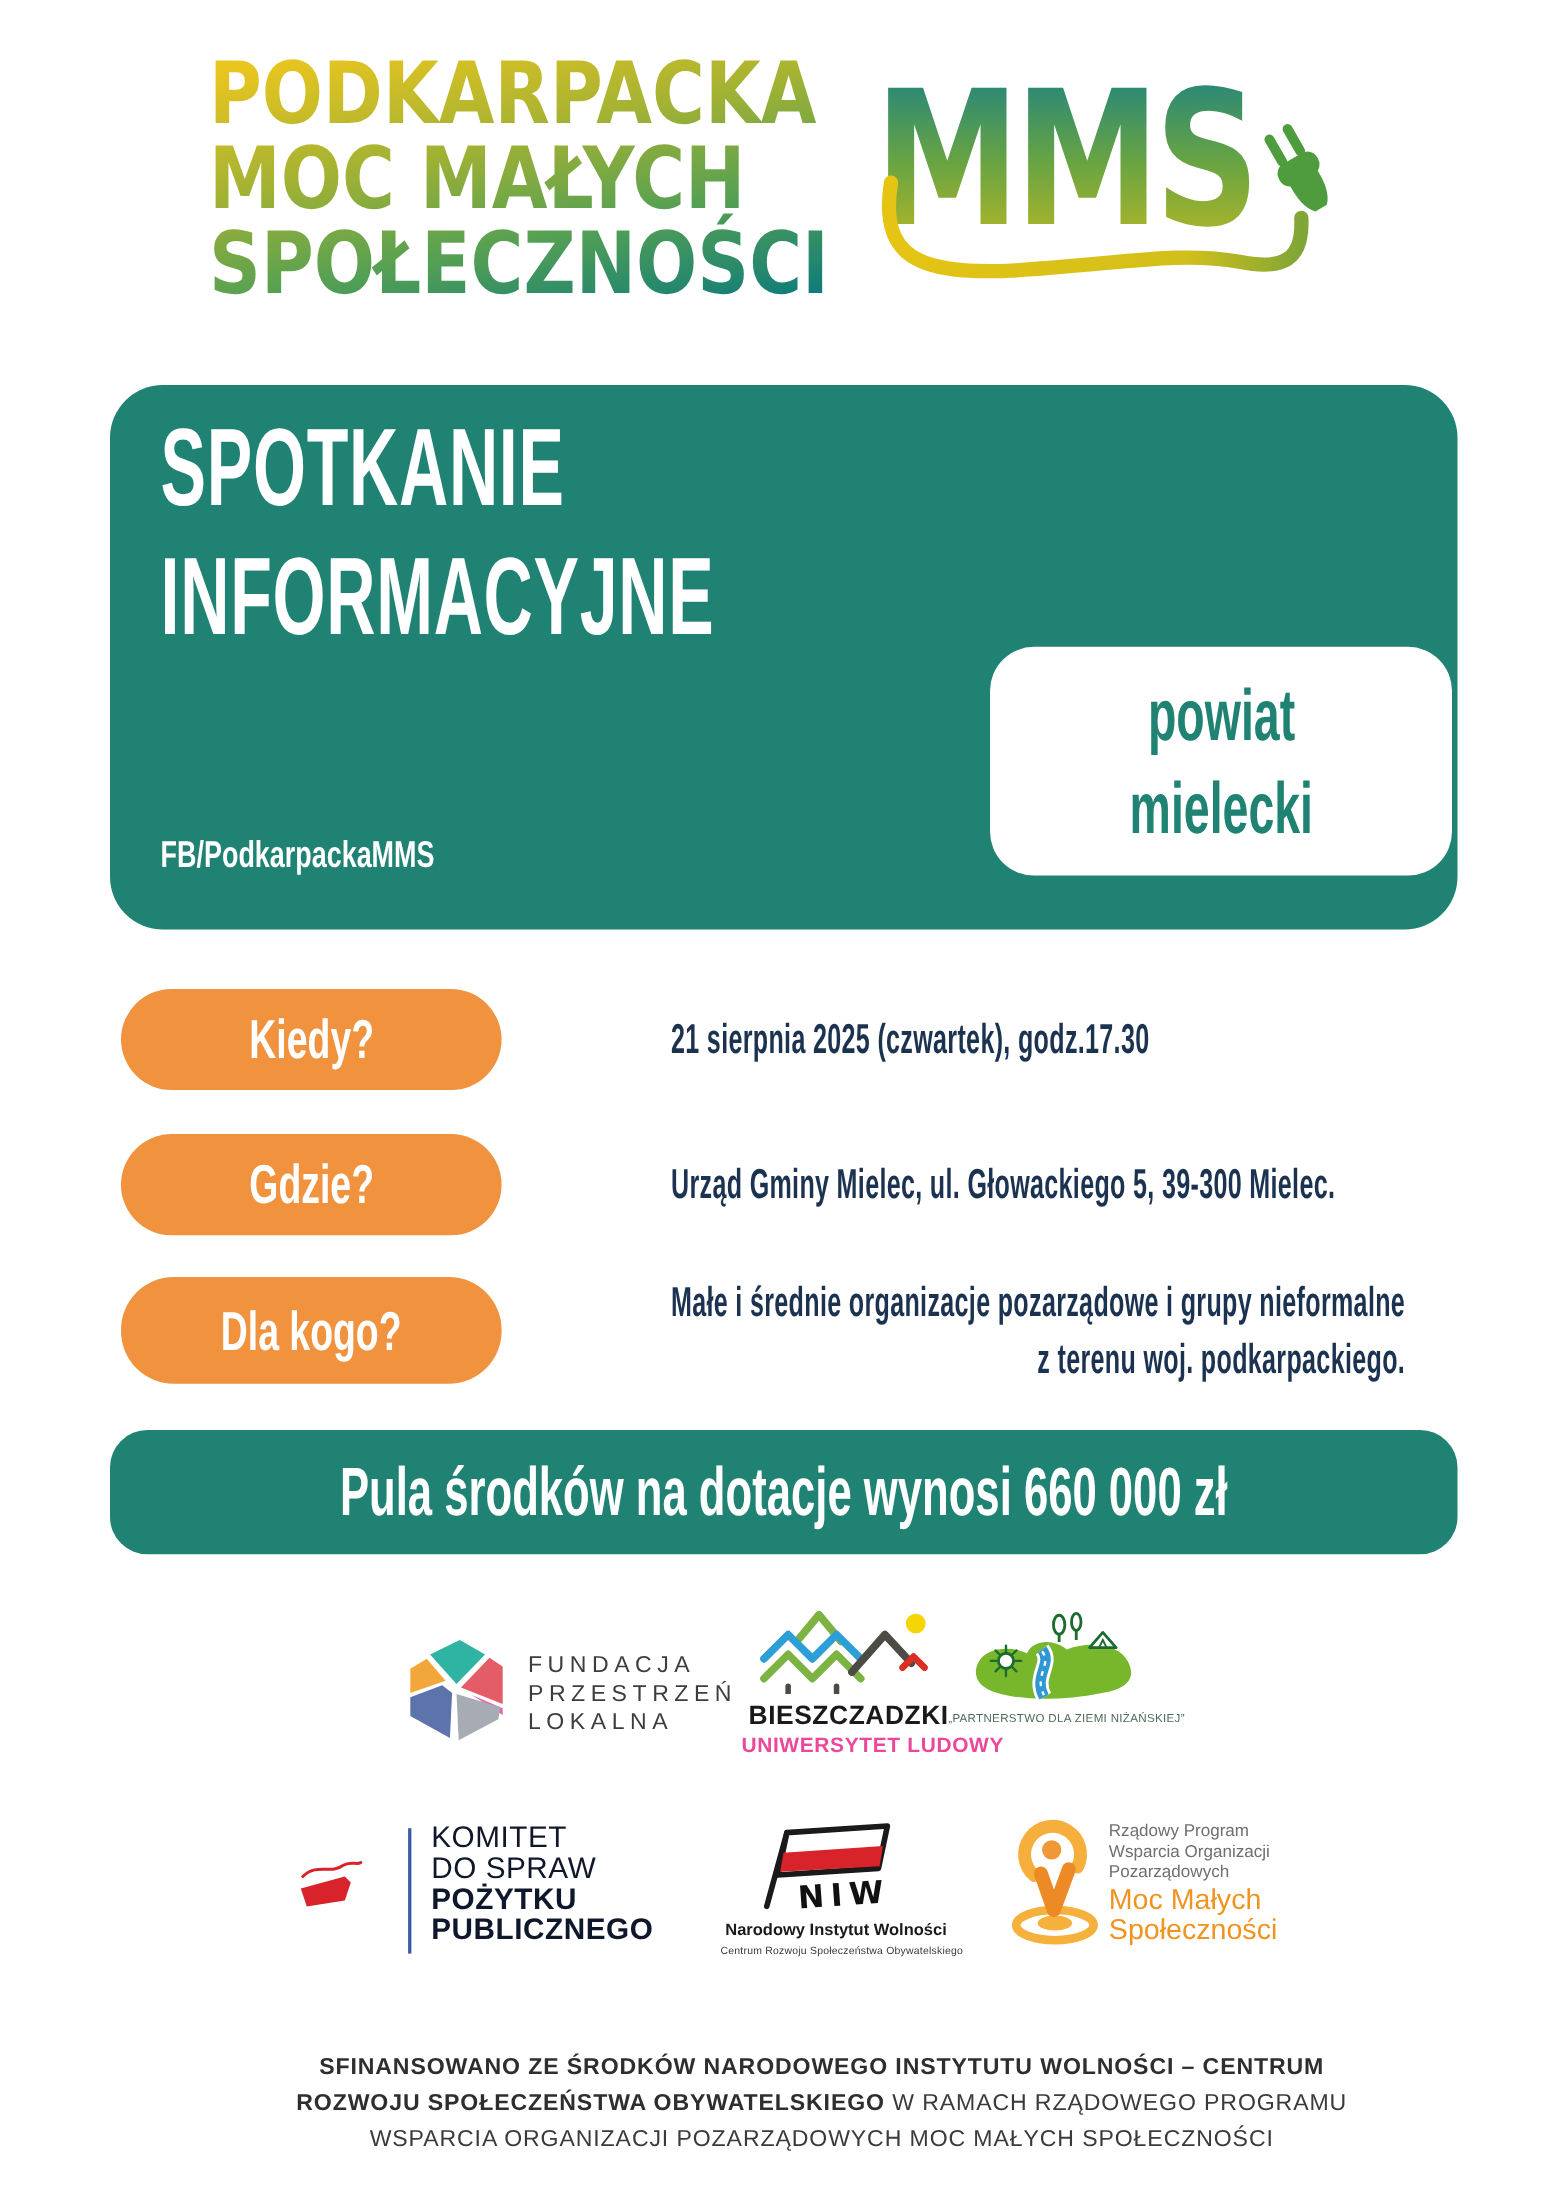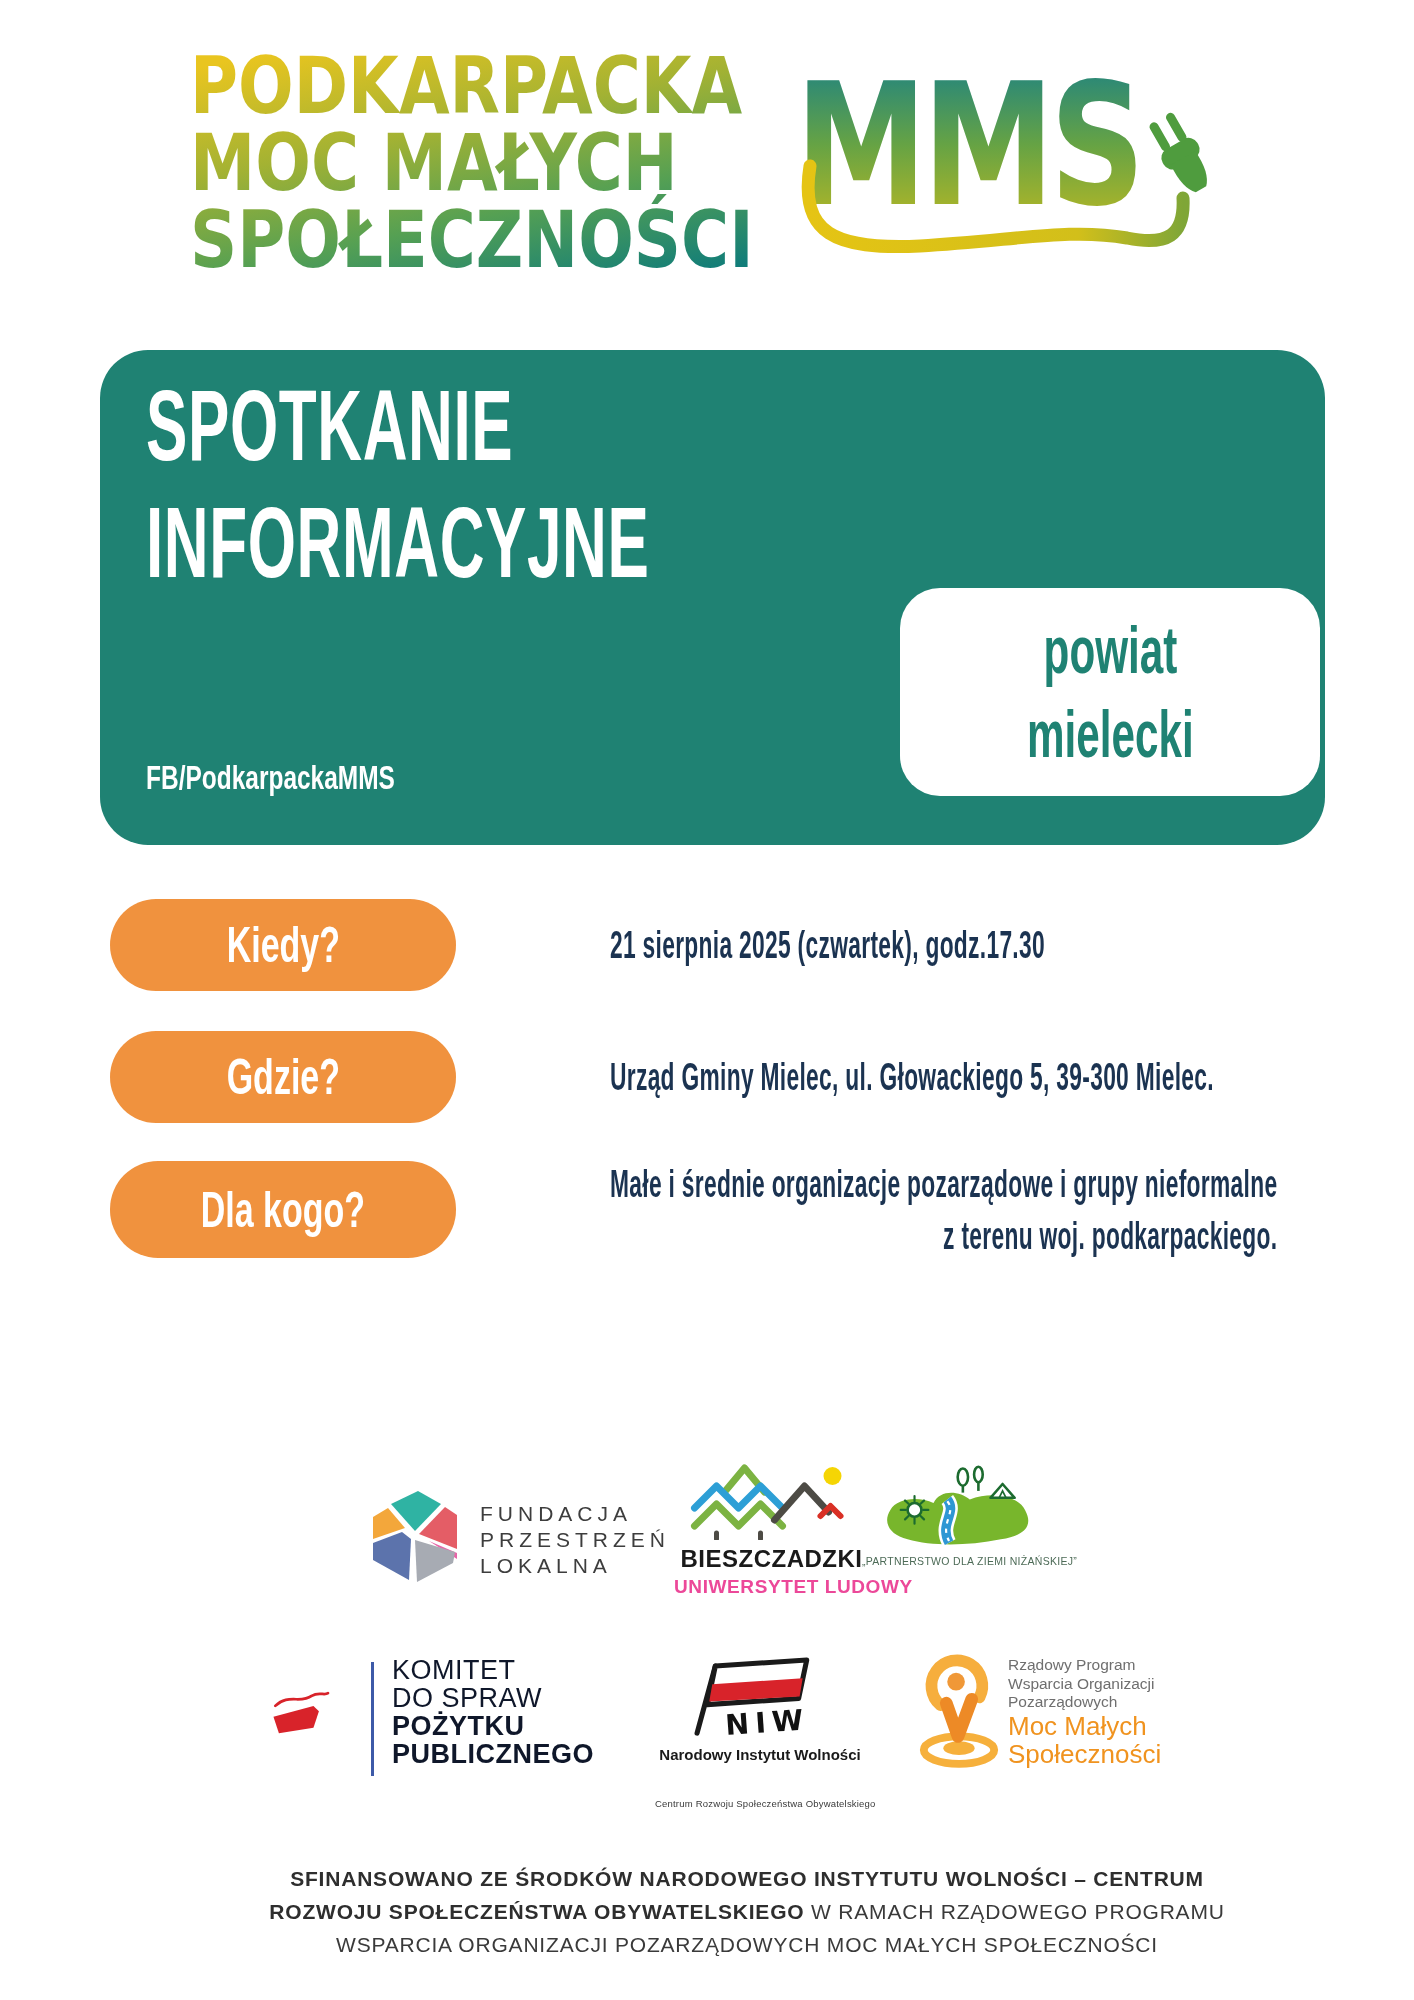--- a/index.html
+++ b/index.html
@@ -86,21 +86,21 @@
   .pzn-icon { width:190px; height:82px; }
   .pzn-caption { color:#4d6b57; font-size:10.5px; letter-spacing:0.3px; margin-top:4px; white-space:nowrap; }
   
   .komitet-icon { position:absolute; left:268px; top:1686px; width:100px; height:58px; }
   .komitet-divider { position:absolute; left:371px; top:1662px; width:3px; height:114px; background:#3d5aa8; }
   .komitet-text { position:absolute; left:392px; top:1656px; color:#0f172a; font-size:27px; line-height:28px; letter-spacing:0.5px; white-space:nowrap; }
   .komitet-text .light { font-weight:500; }
   .komitet-text .heavy { font-weight:700; }
   .niw-icon { position:absolute; left:693px; top:1653px; width:132px; height:88px; }
   .niw-l1 { position:absolute; left:655px; top:1746px; width:210px; text-align:center; color:#1a1a1a; font-weight:700; font-size:15px; white-space:nowrap; }
-  .niw-l2 { position:absolute; left:655px; top:1768px; width:210px; text-align:center; color:#3a3a3a; font-weight:400; font-size:9.5px; letter-spacing:0.2px; white-space:nowrap;margin-top:30px; }
+  .niw-l2 { position:absolute; left:655px; top:1768px; width:210px; text-align:center; color:#3a3a3a; font-weight:400; font-size:9.5px; letter-spacing:0.2px; white-space:nowrap; }
   .mms-pin { position:absolute; left:915px; top:1652px; width:88px; height:118px; }
   .prog-gray { position:absolute; left:1008px; top:1656px; color:#6f6f6f; font-size:15.5px; line-height:18.5px; font-weight:500; white-space:nowrap; }
   .prog-orange { position:absolute; left:1008px; top:1713px; color:#f0931f; font-size:26px; line-height:27.5px; font-weight:500; white-space:nowrap; }
   
   .footer {
     position:absolute; left:0; top:1862px; width:1414px; text-align:center;
     color:#2e2e2e; font-size:21px; line-height:33px; letter-spacing:0.8px;padding-left:40px;
   }
   .footer .b { font-weight:700; }
   .footer .n { font-weight:400; color:#3a3a3a; }
@@ -166,20 +166,23 @@
   <div class="qa r3">
     <div class="pill">
       <span>Dla kogo?</span>
     </div>
     <div class="answer">
       <div>Małe i średnie organizacje pozarządowe i grupy nieformalne</div>
       <div>z terenu woj. podkarpackiego.</div>
     </div>
   </div>
 
+  <div class="pool">
+    <span>Pula środków na dotacje wynosi 660 000 zł</span>
+  </div>
 
   <svg class="fpl-icon" viewBox="0 0 100 100">
     <polygon points="26,17 53,4 76,17 50,44" fill="#2fb3a3"></polygon>
     <polygon points="80,20 92,28 92,62 54,47" fill="#e45d66"></polygon>
     <polygon points="92,66 92,72 64,54" fill="#e765a8"></polygon>
     <polygon points="8,30 23,21 40,41 8,52" fill="#f3a73b"></polygon>
     <polygon points="8,56 37,45 46,52 44,93 8,73" fill="#5c73ac"></polygon>
     <polygon points="50,53 90,65 88,76 52,95" fill="#a7abb3"></polygon>
   </svg>
   <div class="fpl-text">

